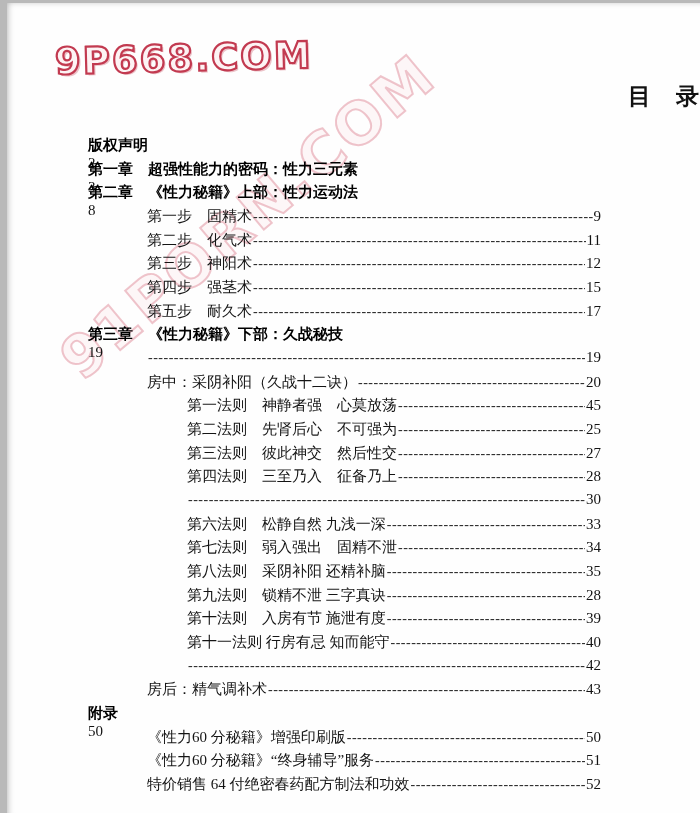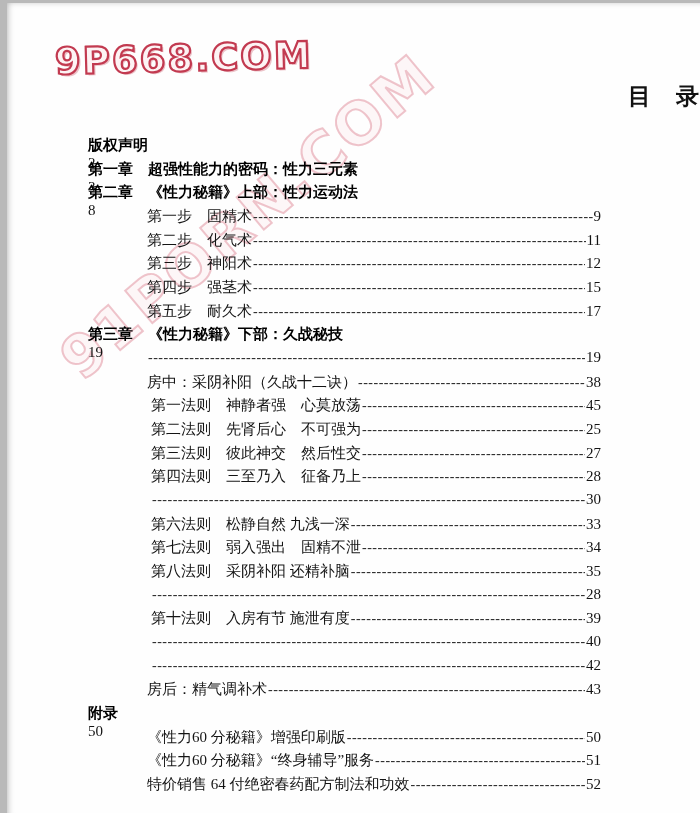--- a/index.html
+++ b/index.html
@@ -48,21 +48,21 @@
   }
   .row .lbl { white-space:nowrap; }
   .row .dots {
     flex:1; overflow:hidden; white-space:nowrap;
     font-size:14px; color:#2b2b2b; font-weight:normal;
     letter-spacing:.5px; margin:0 1px;
   }
   .row .pg { white-space:nowrap; font-size:15px; font-weight:normal; color:#141414; }
   .l0 { margin-left:0;flex-direction:column; }
   .l1 { margin-left:60px; }
-  .l2 { margin-left:64px; }
+  .l2 { margin-left:100px; }
   .b .lbl { font-weight:bold; color:#000; }
 </style>
 </head>
 <body>
 
 <div class="page">
   <div class="wm-top">9P668.COM</div>
   <div class="wm-diag">91PORN.COM</div>
   <h1 class="title">目　录</h1>
   <div class="toc">
@@ -111,21 +111,21 @@
         <span class="dots">----------------------------------------------------------------------------------------------------------------------------------------------------------------------------------------------------------------------------</span>
         <span class="pg">19</span>
       </div>
     <div class="row l1">
         <span class="dots">----------------------------------------------------------------------------------------------------------------------------------------------------------------------------------------------------------------------------</span>
         <span class="pg">19</span>
       </div>
     <div class="row l1">
         <span class="lbl">房中：采阴补阳（久战十二诀）</span>
         <span class="dots">----------------------------------------------------------------------------------------------------------------------------------------------------------------------------------------------------------------------------</span>
-        <span class="pg">38</span>
+        <span class="pg">20</span>
       </div>
     <div class="row l2">
         <span class="lbl">第一法则　神静者强　心莫放荡</span>
         <span class="dots">----------------------------------------------------------------------------------------------------------------------------------------------------------------------------------------------------------------------------</span>
         <span class="pg">45</span>
       </div>
     <div class="row l2">
         <span class="lbl">第二法则　先肾后心　不可强为</span>
         <span class="dots">----------------------------------------------------------------------------------------------------------------------------------------------------------------------------------------------------------------------------</span>
         <span class="pg">25</span>
@@ -153,29 +153,31 @@
         <span class="lbl">第七法则　弱入强出　固精不泄</span>
         <span class="dots">----------------------------------------------------------------------------------------------------------------------------------------------------------------------------------------------------------------------------</span>
         <span class="pg">34</span>
       </div>
     <div class="row l2">
         <span class="lbl">第八法则　采阴补阳 还精补脑</span>
         <span class="dots">----------------------------------------------------------------------------------------------------------------------------------------------------------------------------------------------------------------------------</span>
         <span class="pg">35</span>
       </div>
     <div class="row l2">
+        <span class="lbl">第九法则　锁精不泄 三字真诀</span>
         <span class="dots">----------------------------------------------------------------------------------------------------------------------------------------------------------------------------------------------------------------------------</span>
         <span class="pg">28</span>
       </div>
     <div class="row l2">
         <span class="lbl">第十法则　入房有节 施泄有度</span>
         <span class="dots">----------------------------------------------------------------------------------------------------------------------------------------------------------------------------------------------------------------------------</span>
         <span class="pg">39</span>
       </div>
     <div class="row l2">
+        <span class="lbl">第十一法则 行房有忌 知而能守</span>
         <span class="dots">----------------------------------------------------------------------------------------------------------------------------------------------------------------------------------------------------------------------------</span>
         <span class="pg">40</span>
       </div>
     <div class="row l2">
         <span class="dots">----------------------------------------------------------------------------------------------------------------------------------------------------------------------------------------------------------------------------</span>
         <span class="pg">42</span>
       </div>
     <div class="row l1">
         <span class="lbl">房后：精气调补术</span>
         <span class="dots">----------------------------------------------------------------------------------------------------------------------------------------------------------------------------------------------------------------------------</span>

